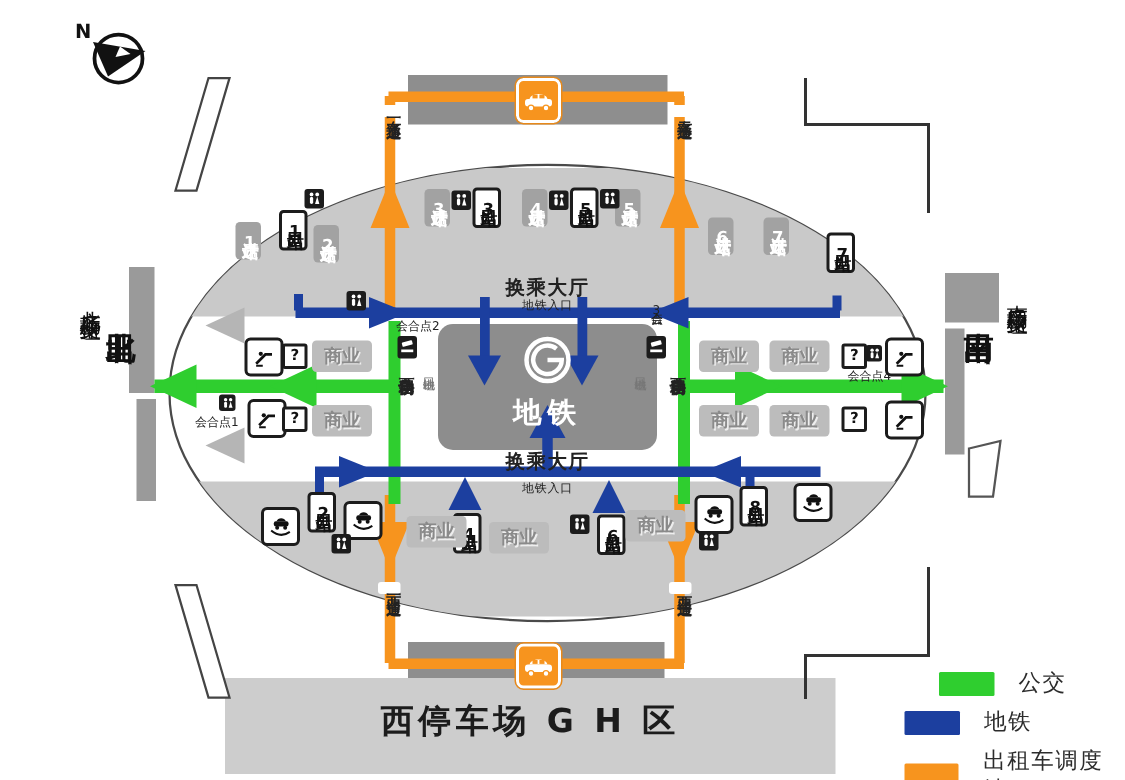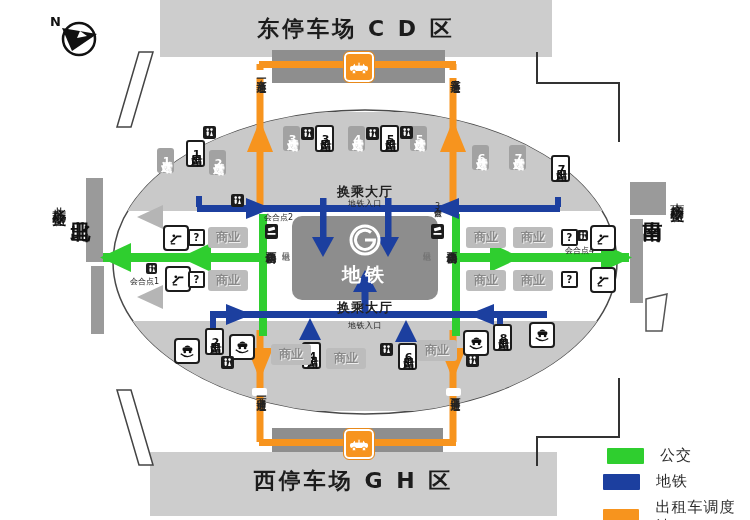--- a/index.html
+++ b/index.html
@@ -38,23 +38,20 @@
   .legend-label{font-size:15px;color:#2c2c2c;letter-spacing:1px;}
   .exit-big{font-size:20px;font-weight:bold;color:#111;}
   .hub-label{font-size:14px;color:#111;}
   .compass-n{font-size:13px;font-weight:bold;color:#111;}
 </style>
 </head>
 <body>
 
 <div id="stage">
 
-  <div class="abs struct" style="left:160px;top:0;width:392px;height:57px;display:flex;align-items:center;justify-content:center;">
-    <div class="zone-label">东停车场 C D 区</div>
-  </div>
   <div class="abs strip" style="left:272px;top:50px;width:173px;height:33px;"></div>
 
   <div class="abs strip" style="left:272px;top:428px;width:171px;height:37px;"></div>
   <div class="abs struct" style="left:150px;top:452px;width:407px;height:63px;display:flex;align-items:flex-start;justify-content:center;padding-top:1px;">
     <div class="zone-label" style="margin-top:13px;">西停车场 G H 区</div>
   </div>
 
   <div class="abs bar" style="left:86px;top:178px;width:17px;height:84px;"></div>
   <div class="abs bar" style="left:91px;top:266px;width:13px;height:68px;"></div>
   <div class="abs bar" style="left:630px;top:182px;width:36px;height:33px;"></div>
@@ -379,21 +376,21 @@
   </div>
   <div class="abs blackbox" style="left:466px;top:354px;width:13px;height:13px;">
     <svg width="9" height="9" viewBox="0 0 10 10">
         <circle cx="3" cy="1.8" r="1.4" fill="#fff"></circle>
         <rect x="1.8" y="3.6" width="2.4" height="5.2" rx="1.2" fill="#fff"></rect>
         <circle cx="7.2" cy="1.8" r="1.4" fill="#fff"></circle>
         <path d="M5.6,8.8 L7.2,3.4 L8.8,8.8 Z" fill="#fff"></path>
       </svg>
   </div>
 
-  <div class="legend-row" style="left:607px;top:446px;">
+  <div class="legend-row" style="left:626px;top:446px;">
     <div class="legend-swatch" style="background:#2fce2f;"></div>
     <div class="legend-label">公交</div>
   </div>
   <div class="legend-row" style="left:603px;top:472px;">
     <div class="legend-swatch" style="background:#1c3f9f;"></div>
     <div class="legend-label">地铁</div>
   </div>
   <div class="legend-row" style="left:603px;top:498px;">
     <div class="legend-swatch" style="background:#f7941e;"></div>
     <div class="legend-label">出租车调度站</div>

